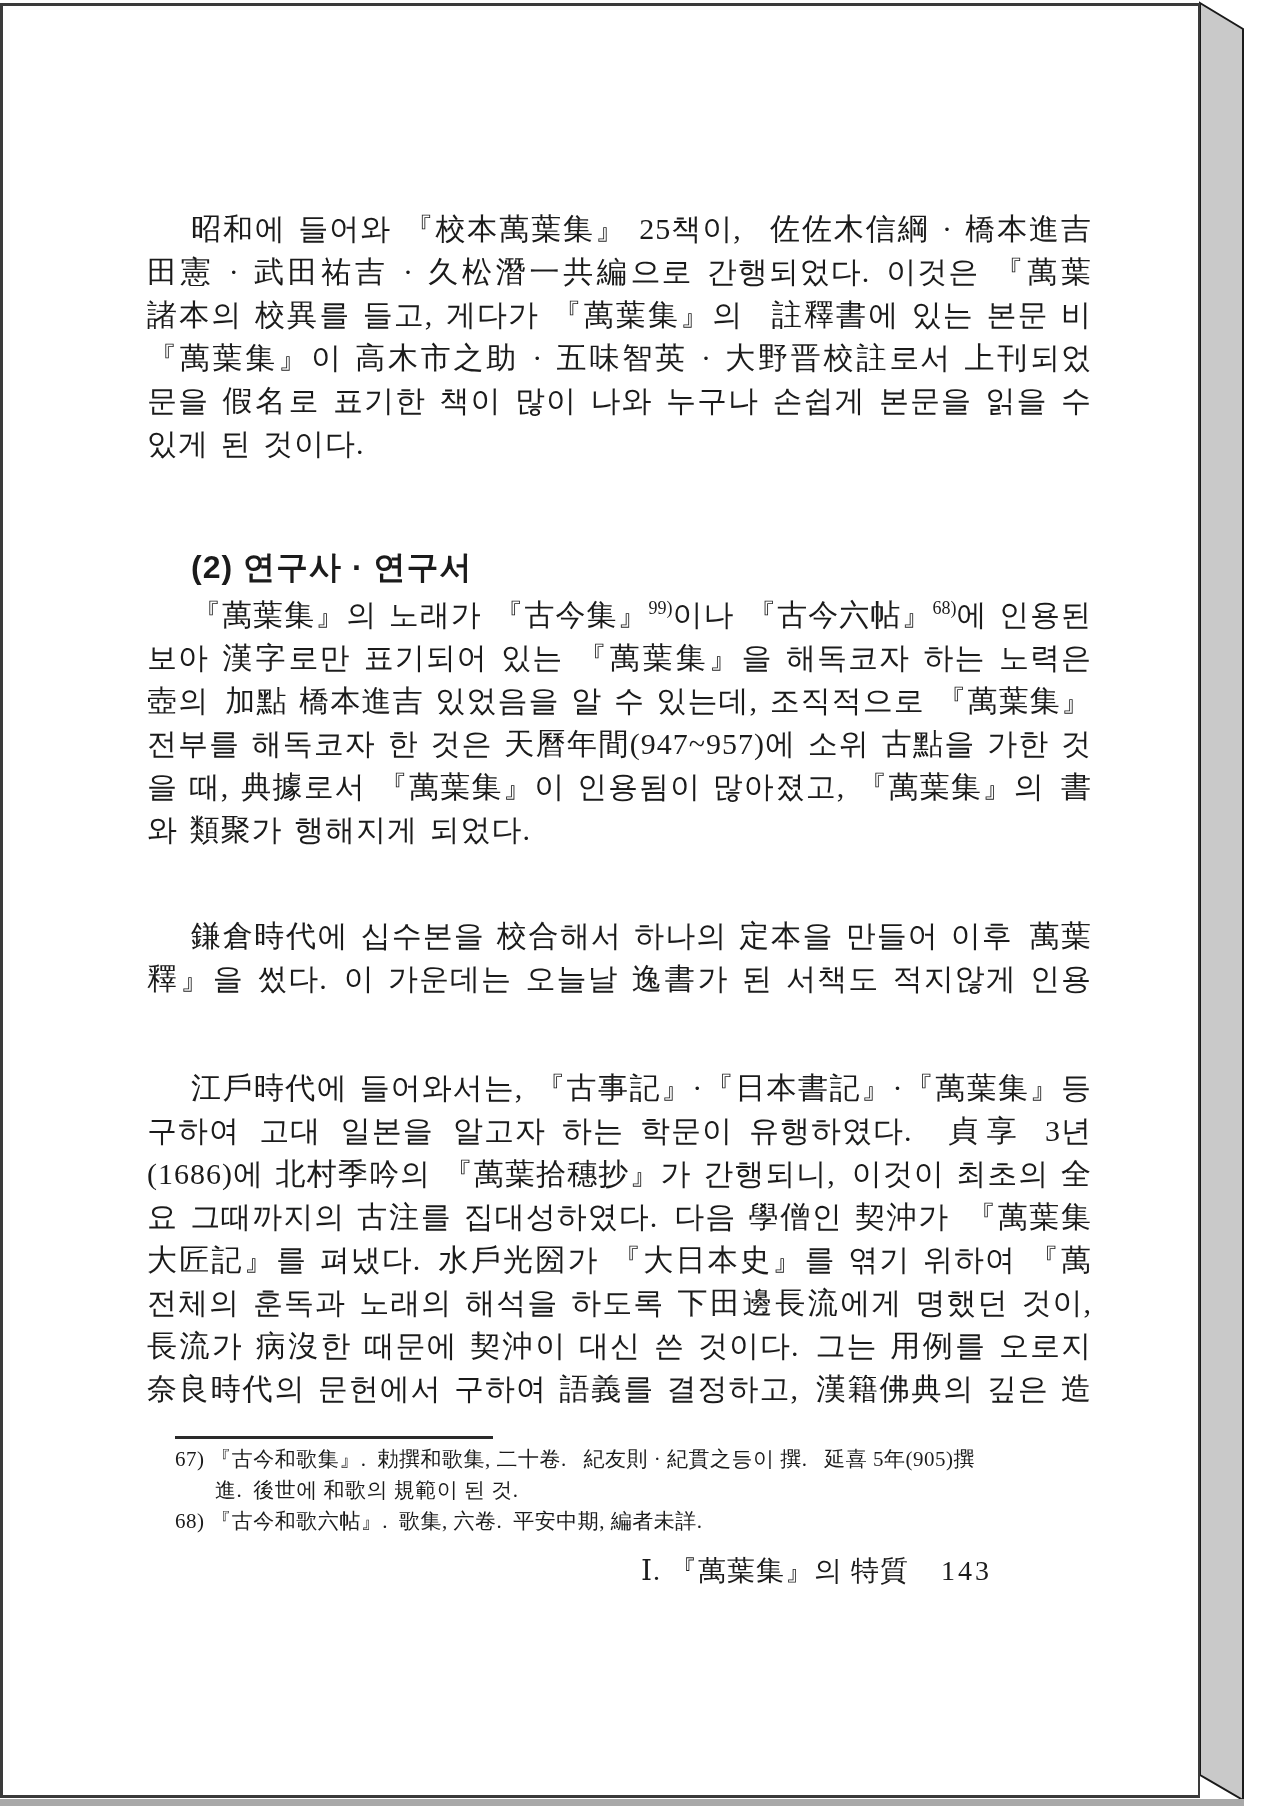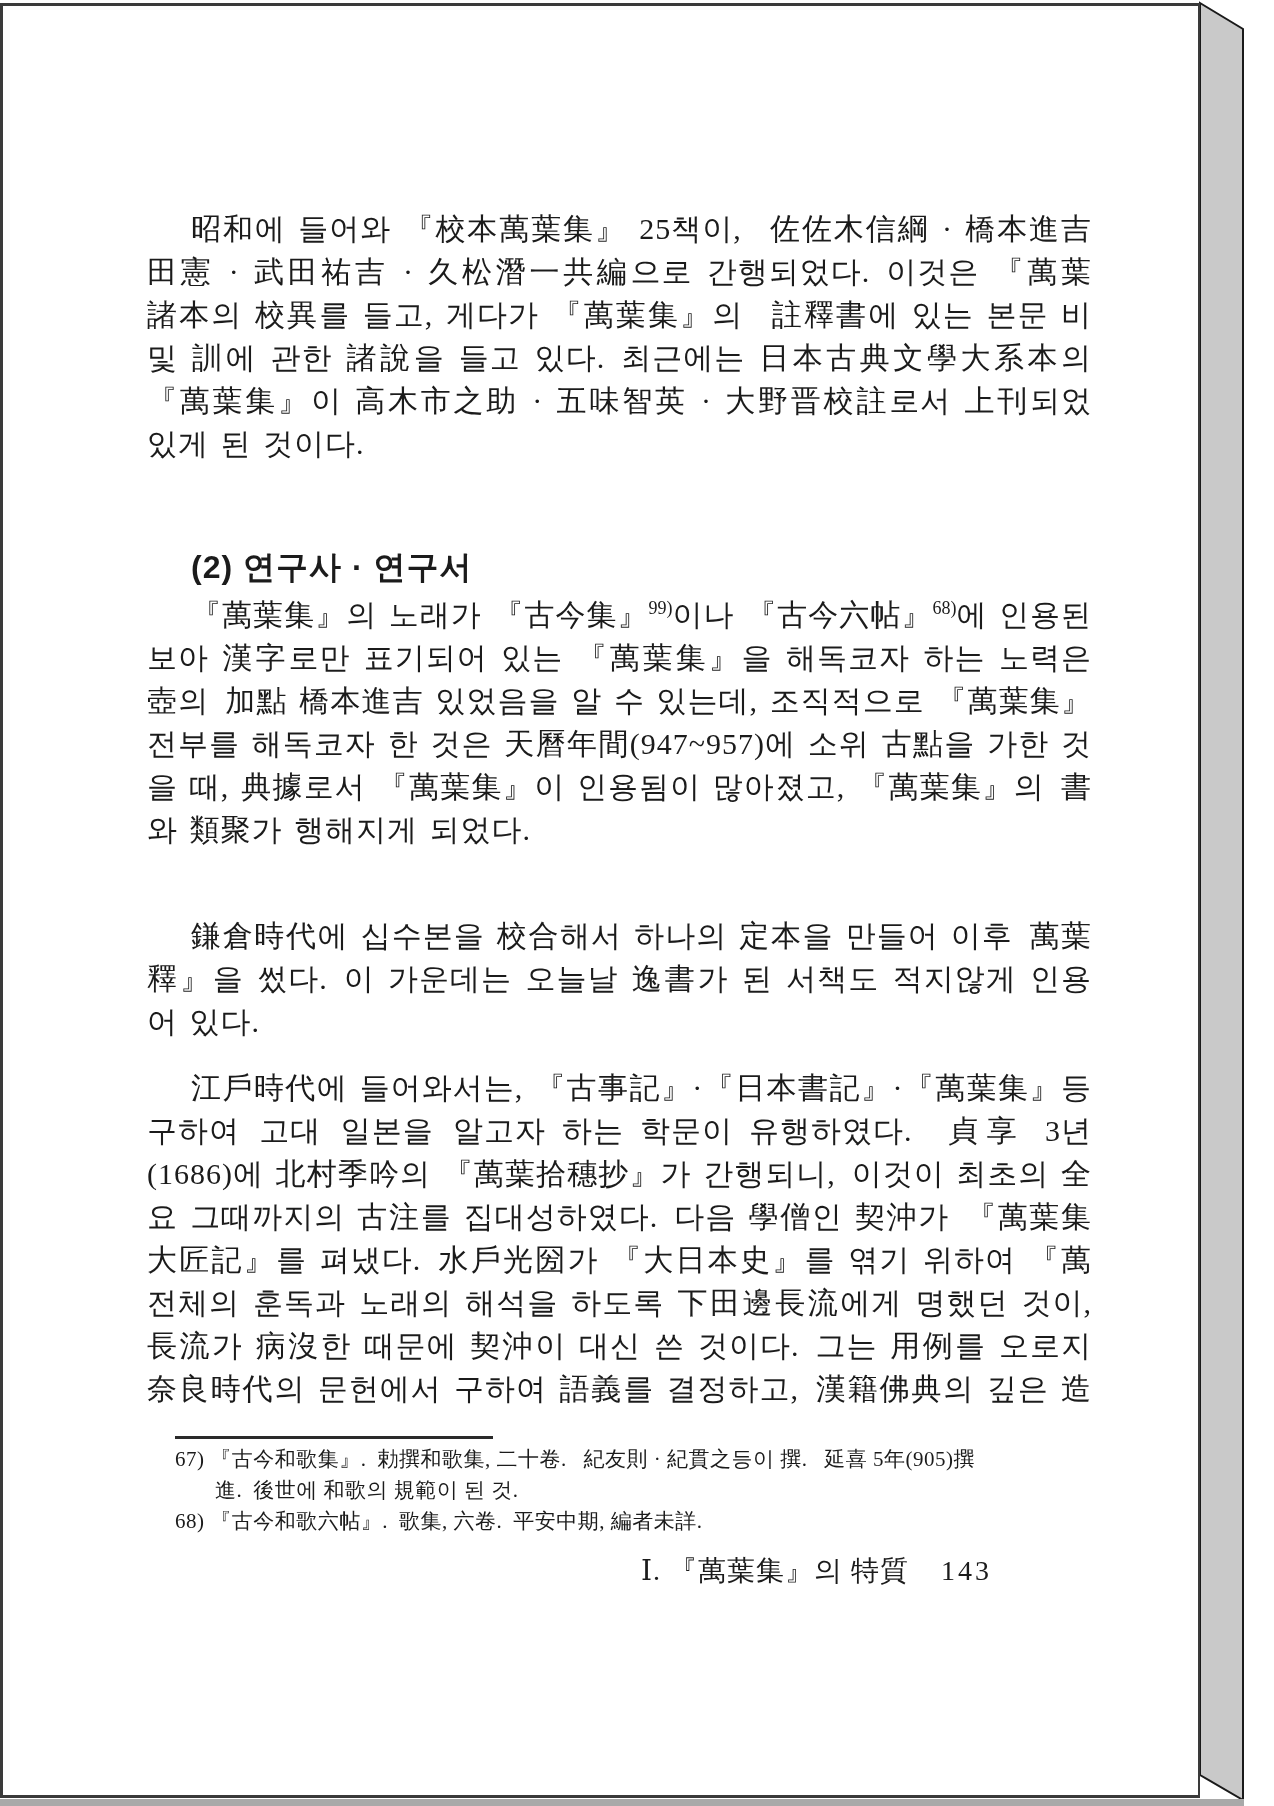--- a/index.html
+++ b/index.html
@@ -94,40 +94,39 @@
     <polygon points="2,3 45,29 45,1800 2,1775" fill="#c9c9c9" stroke="#1a1a1a" stroke-width="2"></polygon>
   </svg>
   <div class="ground-shadow"></div>
 
   <div class="page">
 
     <div class="block" style="top:201px">
       <div class="line indent">昭和에 들어와 『校本萬葉集』 25책이,  佐佐木信綱 · 橋本進吉 · 千</div>
       <div class="line">田憲 · 武田祐吉 · 久松潛一共編으로 간행되었다. 이것은 『萬葉集』의</div>
       <div class="line">諸本의 校異를 들고, 게다가 『萬葉集』의  註釋書에 있는 본문 비평</div>
-      <div class="line">및 訓에 관한 諸說을 들고 있다. 최근에는 日本古典文學大系本의</div>
       <div class="line">『萬葉集』이 高木市之助 · 五味智英 · 大野晋校註로서 上刊되었다.  본</div>
+      <div class="line">문을 假名로 표기한 책이 많이 나와 누구나 손쉽게 본문을 읽을 수</div>
       <div class="line last">있게 된 것이다.</div>
     </div>
 
     <div class="heading-block" style="top:540px">(2) 연구사 · 연구서</div>
 
     <div class="block" style="top:587px">
       <div class="line indent"><span>『萬葉集』의 노래가 『古今集』</span><sup class="fnref">99)</sup><span>이나 『古今六帖』</span><sup class="fnref">68)</sup><span>에 인용된 것으로</span></div>
       <div class="line">보아 漢字로만 표기되어 있는 『萬葉集』을 해독코자 하는 노력은 梨</div>
       <div class="line">壺의 加點 橋本進吉 있었음을 알 수 있는데, 조직적으로 『萬葉集』</div>
       <div class="line">전부를 해독코자 한 것은 天曆年間(947~957)에 소위 古點을 가한 것</div>
       <div class="line">을 때, 典據로서 『萬葉集』이 인용됨이 많아졌고, 『萬葉集』의 書寫</div>
       <div class="line last">와 類聚가 행해지게 되었다.</div>
     </div>
 
     <div class="block" style="top:908px">
       <div class="line indent">鎌倉時代에 십수본을 校合해서 하나의 定本을 만들어 이후 萬葉</div>
       <div class="line">釋』을 썼다. 이 가운데는 오늘날 逸書가 된 서책도 적지않게 인용되</div>
-      <div class="line last">어 있다.</div>
     </div>
 
     <div class="block" style="top:1060px">
       <div class="line indent">江戶時代에 들어와서는, 『古事記』·『日本書記』·『萬葉集』등을 연</div>
       <div class="line">구하여 고대 일본을 알고자 하는 학문이 유행하였다.  貞享 3년</div>
       <div class="line">(1686)에 北村季吟의 『萬葉拾穗抄』가 간행되니, 이것이 최초의 全注</div>
       <div class="line">요 그때까지의 古注를 집대성하였다. 다음 學僧인 契沖가 『萬葉集</div>
       <div class="line">大匠記』를 펴냈다. 水戶光圀가 『大日本史』를 엮기 위하여 『萬葉集』</div>
       <div class="line">전체의 훈독과 노래의 해석을 하도록 下田邊長流에게 명했던 것이,</div>
       <div class="line">長流가 病沒한 때문에 契沖이 대신 쓴 것이다. 그는 用例를 오로지</div>

